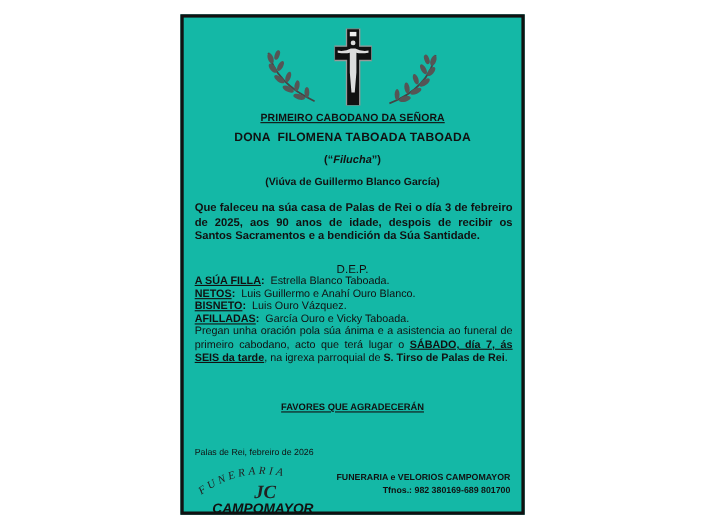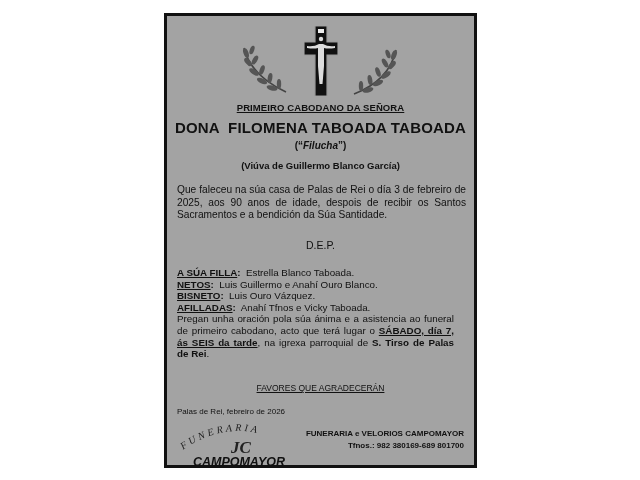--- a/index.html
+++ b/index.html
@@ -1,36 +1,36 @@
 <!DOCTYPE html>
 <html><head>
   <meta charset="utf-8">
   <style>
     html, body { margin: 0; padding: 0; background: #ffffff; }
     body { width: 640px; height: 480px; position: relative; overflow: hidden; font-family: "Liberation Sans", "DejaVu Sans", sans-serif; color: #111; }
-    .card { position: absolute; left: 164px; top: 13px; width: 307px; height: 449px; border: 3px solid #111; background: #a3a3a3; }
+    .card { position: absolute; left: 164px; top: 13px; width: 307px; height: 449px; border: 3px solid #111; background: #14b8a6; }
     .abs { position: absolute; }
     .center { text-align: center; left: 0; right: 0; }
     .header-art { position: absolute; left: 0; right: 0; top: 10px; height: 78px; }
     .cross { position: absolute; left: 137px; top: 0; width: 34px; height: 70px; }
     .branch-left { position: absolute; left: 73px; top: 18px; width: 50px; height: 52px; }
     .branch-right { position: absolute; left: 183px; top: 22px; width: 50px; height: 50px; }
     .t-subtitle { top: 86px; font-size: 9.5px; font-weight: bold; text-decoration: underline; letter-spacing: 0.1px; }
-    .t-name { top: 103px; font-size: 15px; font-weight: bold; letter-spacing: 0.2px; white-space: pre; }
+    .t-name { top: 103px; font-size: 11px; font-weight: bold; letter-spacing: 0.2px; white-space: pre; }
     .t-nick { top: 124px; font-size: 10px; font-weight: bold; }
     .t-nick i { font-style: italic; }
     .t-widow { top: 144px; font-size: 9.5px; font-weight: bold; }
-    .p-body { left: 10px; right: 8px; top: 168px; font-size: 10.2px; line-height: 12.6px; text-align: justify; }
+    .p-body { left: 10px; right: 8px; top: 168px; font-size: 10.2px; line-height: 12.6px; text-align: justify; font-weight: bold; }
     .t-dep { top: 223px; font-size: 10.5px; font-weight: normal; }
-    .family { left: 10px; right: 20px; top: 234px; font-size: 9.8px; line-height: 11.6px; margin-top: 17px; }
+    .family { left: 10px; right: 8px; top: 234px; font-size: 9.8px; line-height: 11.6px; }
     .family .row { white-space: nowrap; }
     .family .lbl { font-weight: bold; text-decoration: underline; }
     .family .para { white-space: normal; text-align: justify; }
     .family b.u { text-decoration: underline; }
-    .t-thanks { top: 367px; font-size: 8.5px; font-weight: normal; text-decoration: underline; }
+    .t-thanks { top: 349px; font-size: 8.5px; font-weight: bold; text-decoration: underline; }
     .t-date { left: 10px; top: 391px; font-size: 8px; }
     .logo { position: absolute; left: 6px; top: 404px; width: 135px; height: 48px; }
     .company { position: absolute; right: 10px; top: 412px; text-align: right; font-size: 8px; line-height: 12px; font-weight: bold; }
     .company a { color: #1a2fb5; text-decoration: underline; }
   </style>
 </head>
 <body>
 
 <div class="card">
 
@@ -83,21 +83,21 @@
   <div class="abs center t-widow">(Viúva de Guillermo Blanco García)</div>
 
   <div class="abs p-body">Que faleceu na súa casa de Palas de Rei o día 3 de febreiro de 2025, aos 90 anos de idade, despois de recibir os Santos Sacramentos e a bendición da Súa Santidade.</div>
 
   <div class="abs center t-dep">D.E.P.</div>
 
   <div class="abs family">
     <div class="row"><span class="lbl">A SÚA FILLA</span><b>:</b>&nbsp; <span>Estrella Blanco Taboada.</span></div>
     <div class="row"><span class="lbl">NETOS</span><b>:</b>&nbsp; <span>Luis Guillermo e Anahí Ouro Blanco.</span></div>
     <div class="row"><span class="lbl">BISNETO</span><b>:</b>&nbsp; <span>Luis Ouro Vázquez.</span></div>
-    <div class="row"><span class="lbl">AFILLADAS</span><b>:</b>&nbsp; <span>Anahí Tfnos e Vicky Taboada.</span></div>
+    <div class="row"><span class="lbl">AFILLADAS</span><b>:</b>&nbsp; <span>García Ouro e Vicky Taboada.</span></div>
     <div class="para"><span>Pregan unha oración pola súa ánima e a asistencia ao funeral de primeiro cabodano, acto que terá lugar o </span><b class="u">SÁBADO, día 7, ás SEIS da tarde</b><span>, na igrexa parroquial de </span><b>S. Tirso de Palas de Rei</b><span>.</span></div>
   </div>
 
   <div class="abs center t-thanks">FAVORES QUE AGRADECERÁN</div>
 
   <div class="abs t-date">Palas de Rei, febreiro de 2026</div>
 
   <svg class="logo" viewBox="0 0 135 48">
     <defs>
       <path id="arcpath" d="M10 30 Q60 -6 118 26" fill="none"></path>

